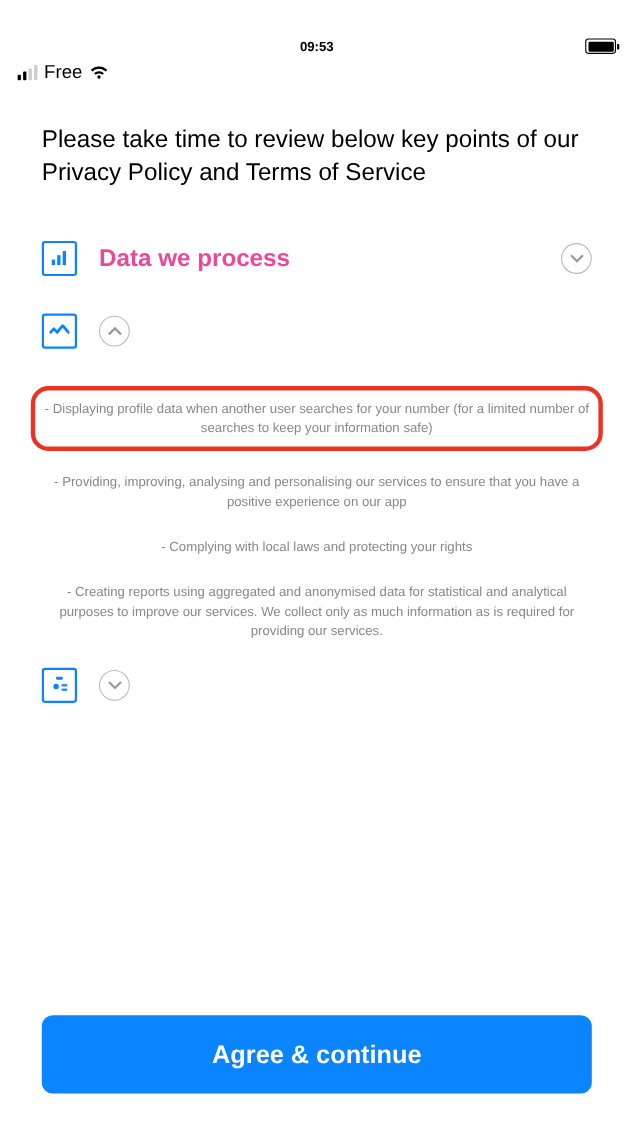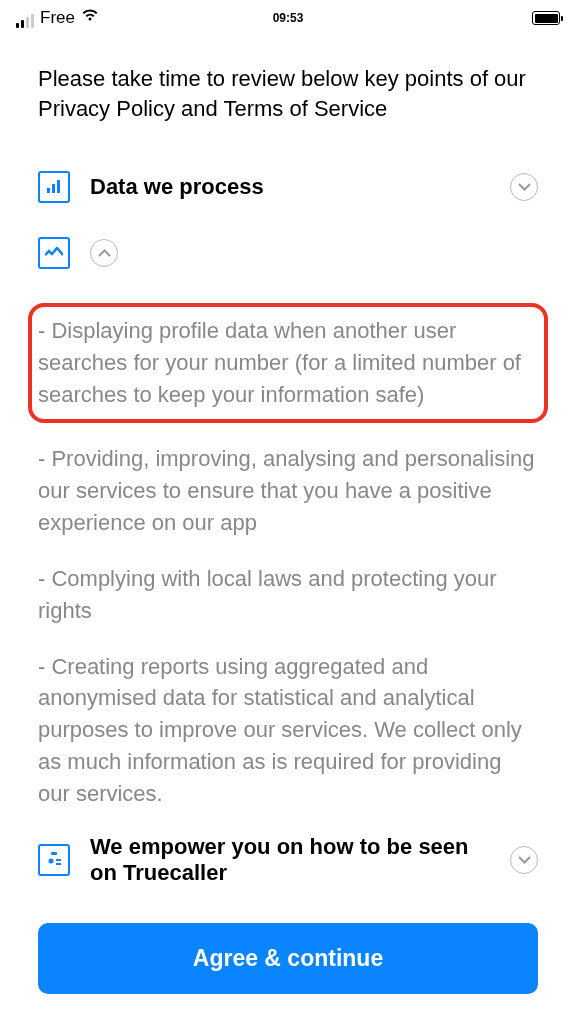--- a/index.html
+++ b/index.html
@@ -18,21 +18,23 @@
     .status-bar {
       display: flex;
       justify-content: space-between;
       align-items: center;
       padding: 8px 16px 6px;
       font-size: 17px;
       font-weight: 500;
     }
     .status-left {
       display: flex;
+      align-items: center;
       gap: 6px;
+      margin-top: 48px;
     }
     .signal-bars {
       display: flex;
       align-items: flex-end;
       gap: 2px;
     }
     .signal-bar {
       width: 3px;
       background: #000;
       border-radius: 1px;
@@ -108,21 +110,21 @@
       border: 2.5px solid #0a84ff;
       border-radius: 3px;
       display: flex;
       align-items: center;
       justify-content: center;
       flex-shrink: 0;
     }
     .acc-title {
       font-size: 22px;
       font-weight: 700;
-      color: #000000;
+      color: #ec4899;
       flex: 1;
       line-height: 1.2;
     }
     .chevron {
       width: 28px;
       height: 28px;
       border: 1.5px solid #bbb;
       border-radius: 50%;
       display: flex;
       align-items: center;
@@ -141,23 +143,24 @@
     }
     .section-body {
       color: #888;
       font-size: 18px;
       line-height: 1.45;
       margin-top: -10px;
       margin-bottom: 26px;
     }
     .bullet {
       color: #888;
-      font-size: 22px;
+      font-size: 12px;
       line-height: 1.45;
       margin-bottom: 24px;
+      text-align: center;
     }
     .highlighted {
       border: 4px solid #eb3323;
       border-radius: 16px;
       padding: 8px 6px;
       margin-left: -10px;
       margin-right: -10px;
       margin-bottom: 20px;
     }
     .highlighted .bullet {
@@ -261,21 +264,20 @@
 
   <div class="last-acc">
     <div class="acc-icon-box">
       <svg width="18" height="16" viewBox="0 0 18 16">
         <rect x="6" y="0" width="6" height="3" rx="1" fill="#0a84ff"></rect>
         <circle cx="6" cy="9" r="2.5" fill="#0a84ff"></circle>
         <rect x="11" y="7" width="5" height="2" fill="#0a84ff"></rect>
         <rect x="11" y="11" width="5" height="2" fill="#0a84ff"></rect>
       </svg>
     </div>
-    <div class="acc-title">We empower you on how to be seen on Truecaller</div>
     <div class="chevron">
       <svg viewBox="0 0 13 8">
           <path d="M1 1l5.5 5.5L12 1"></path>
         </svg>
     </div>
   </div>
 </div>
 
 <div class="footer-wrap">
   <button class="agree-btn">Agree &amp; continue</button>

